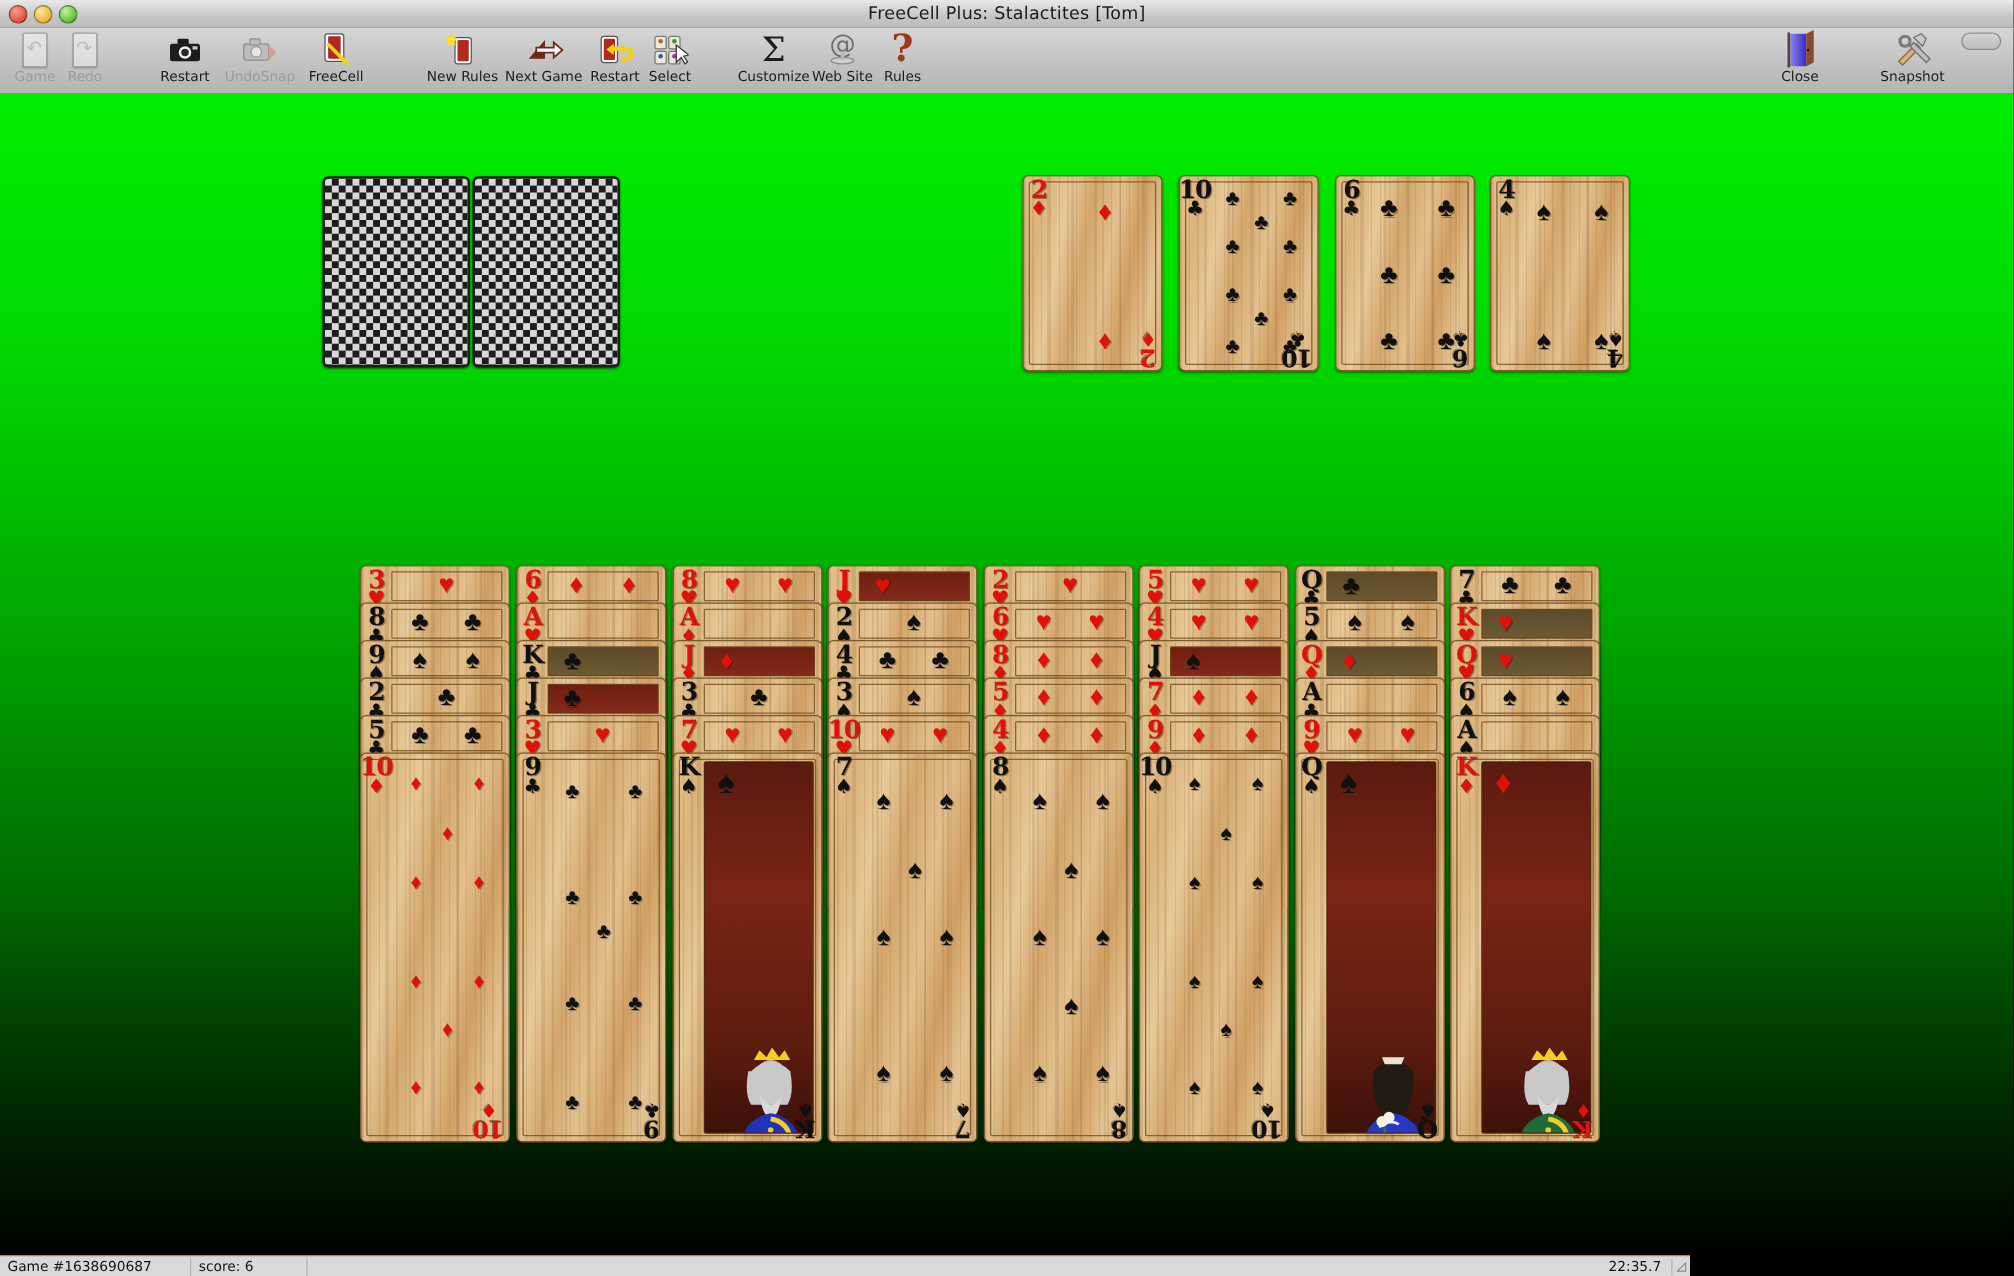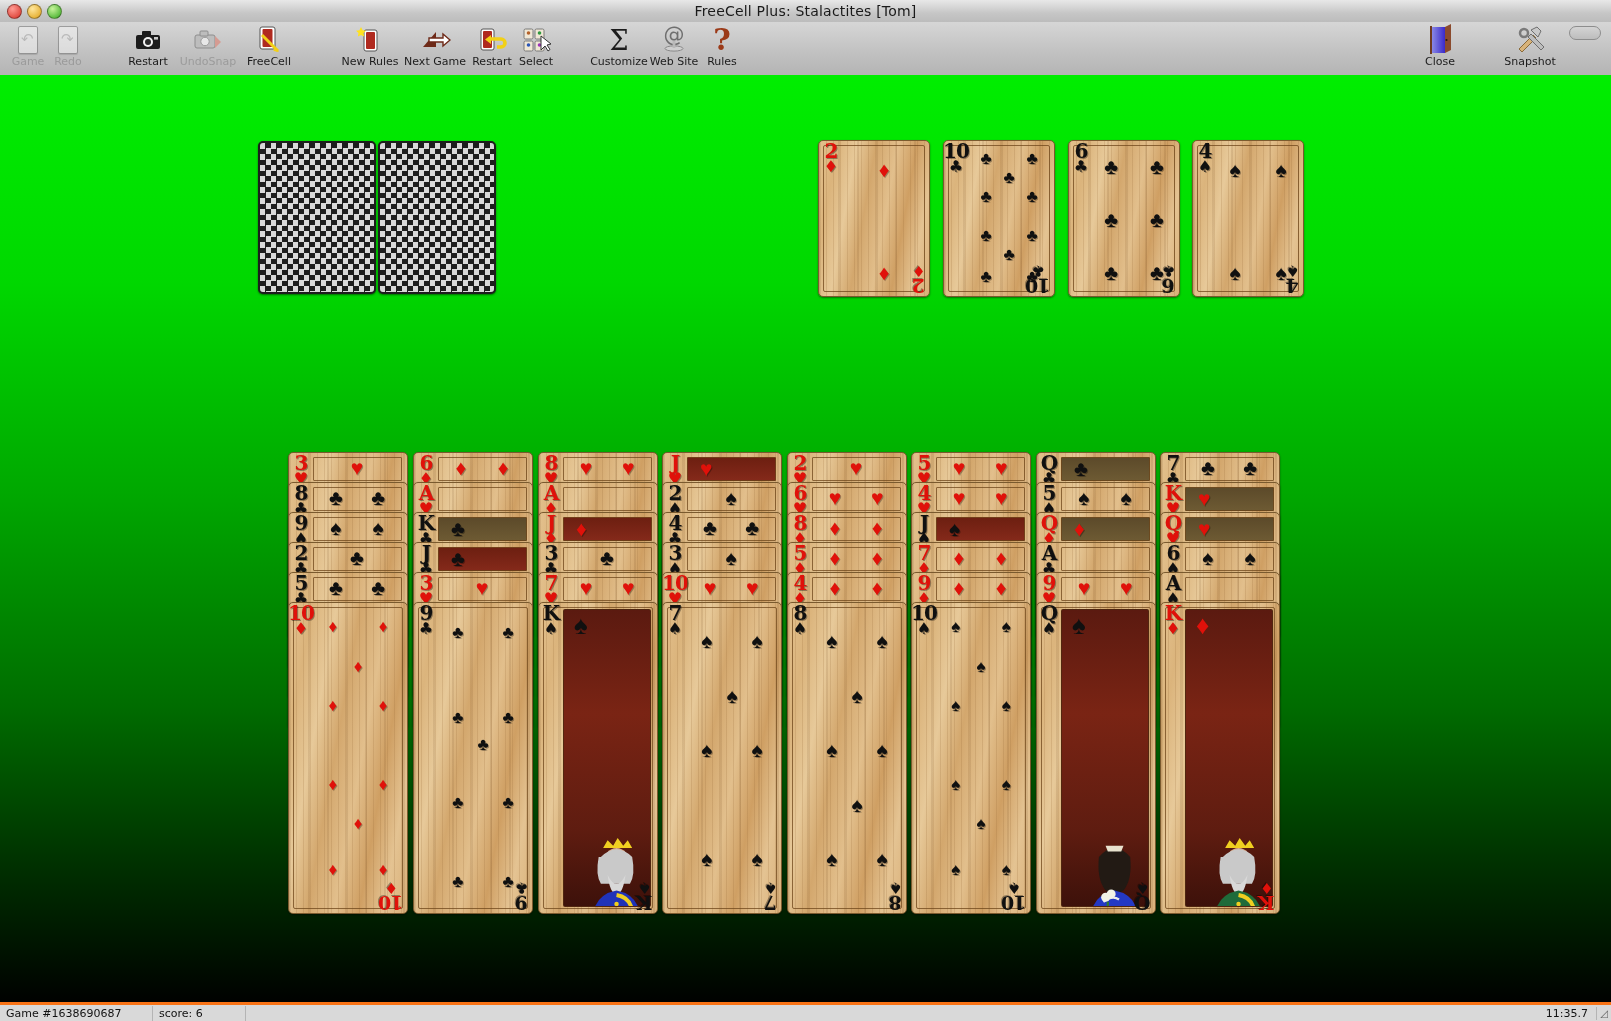--- a/index.html
+++ b/index.html
@@ -57,22 +57,22 @@
   .dim .mini-card{opacity:.42;filter:grayscale(1);}
 
   
   .field{
     position:absolute;left:0;top:75px;width:1611px;height:930px;
     background:linear-gradient(#00ee00 0%, #00d800 22%, #00a800 45%, #006c00 68%, #002d00 86%, #000000 100%);
   }
 
   
   .statusbar{
-    position:absolute;left:0;bottom:0;width:1611px;height:16px;
-    background:#d9d9d9;border-top:3px solid #f97316;
+    position:absolute;left:0;bottom:0;width:1352px;height:16px;
+    background:#d9d9d9;border-top:1px solid #f97316;
     display:flex;align-items:center;font-size:11px;color:#111;
     font-family:"DejaVu Sans", sans-serif;
   }
   .sb-cell{height:15px;display:flex;align-items:center;padding:0 6px;
            border-right:1px solid #b4b4b4;white-space:nowrap;}
   .sb-spacer{flex:1;border-right:1px solid #b4b4b4;}
   .sb-right{padding:0 8px;border-right:1px solid #b4b4b4;}
   .sb-grip{width:14px;display:flex;align-items:center;justify-content:center;color:#666;font-size:10px;}
 
   
@@ -944,17 +944,17 @@
     </div>
           </div>
         </div>
       </div>
   </div>
 
   <div class="statusbar">
     <div class="sb-cell" style="min-width:140px">Game #1638690687</div>
     <div class="sb-cell" style="min-width:80px">score: 6</div>
     <div class="sb-spacer"></div>
-    <div class="sb-right">11:35.7</div>
+    <div class="sb-right">22:35.7</div>
     <div class="sb-grip">◿</div>
   </div>
 
 </div>
 
 </body></html>

